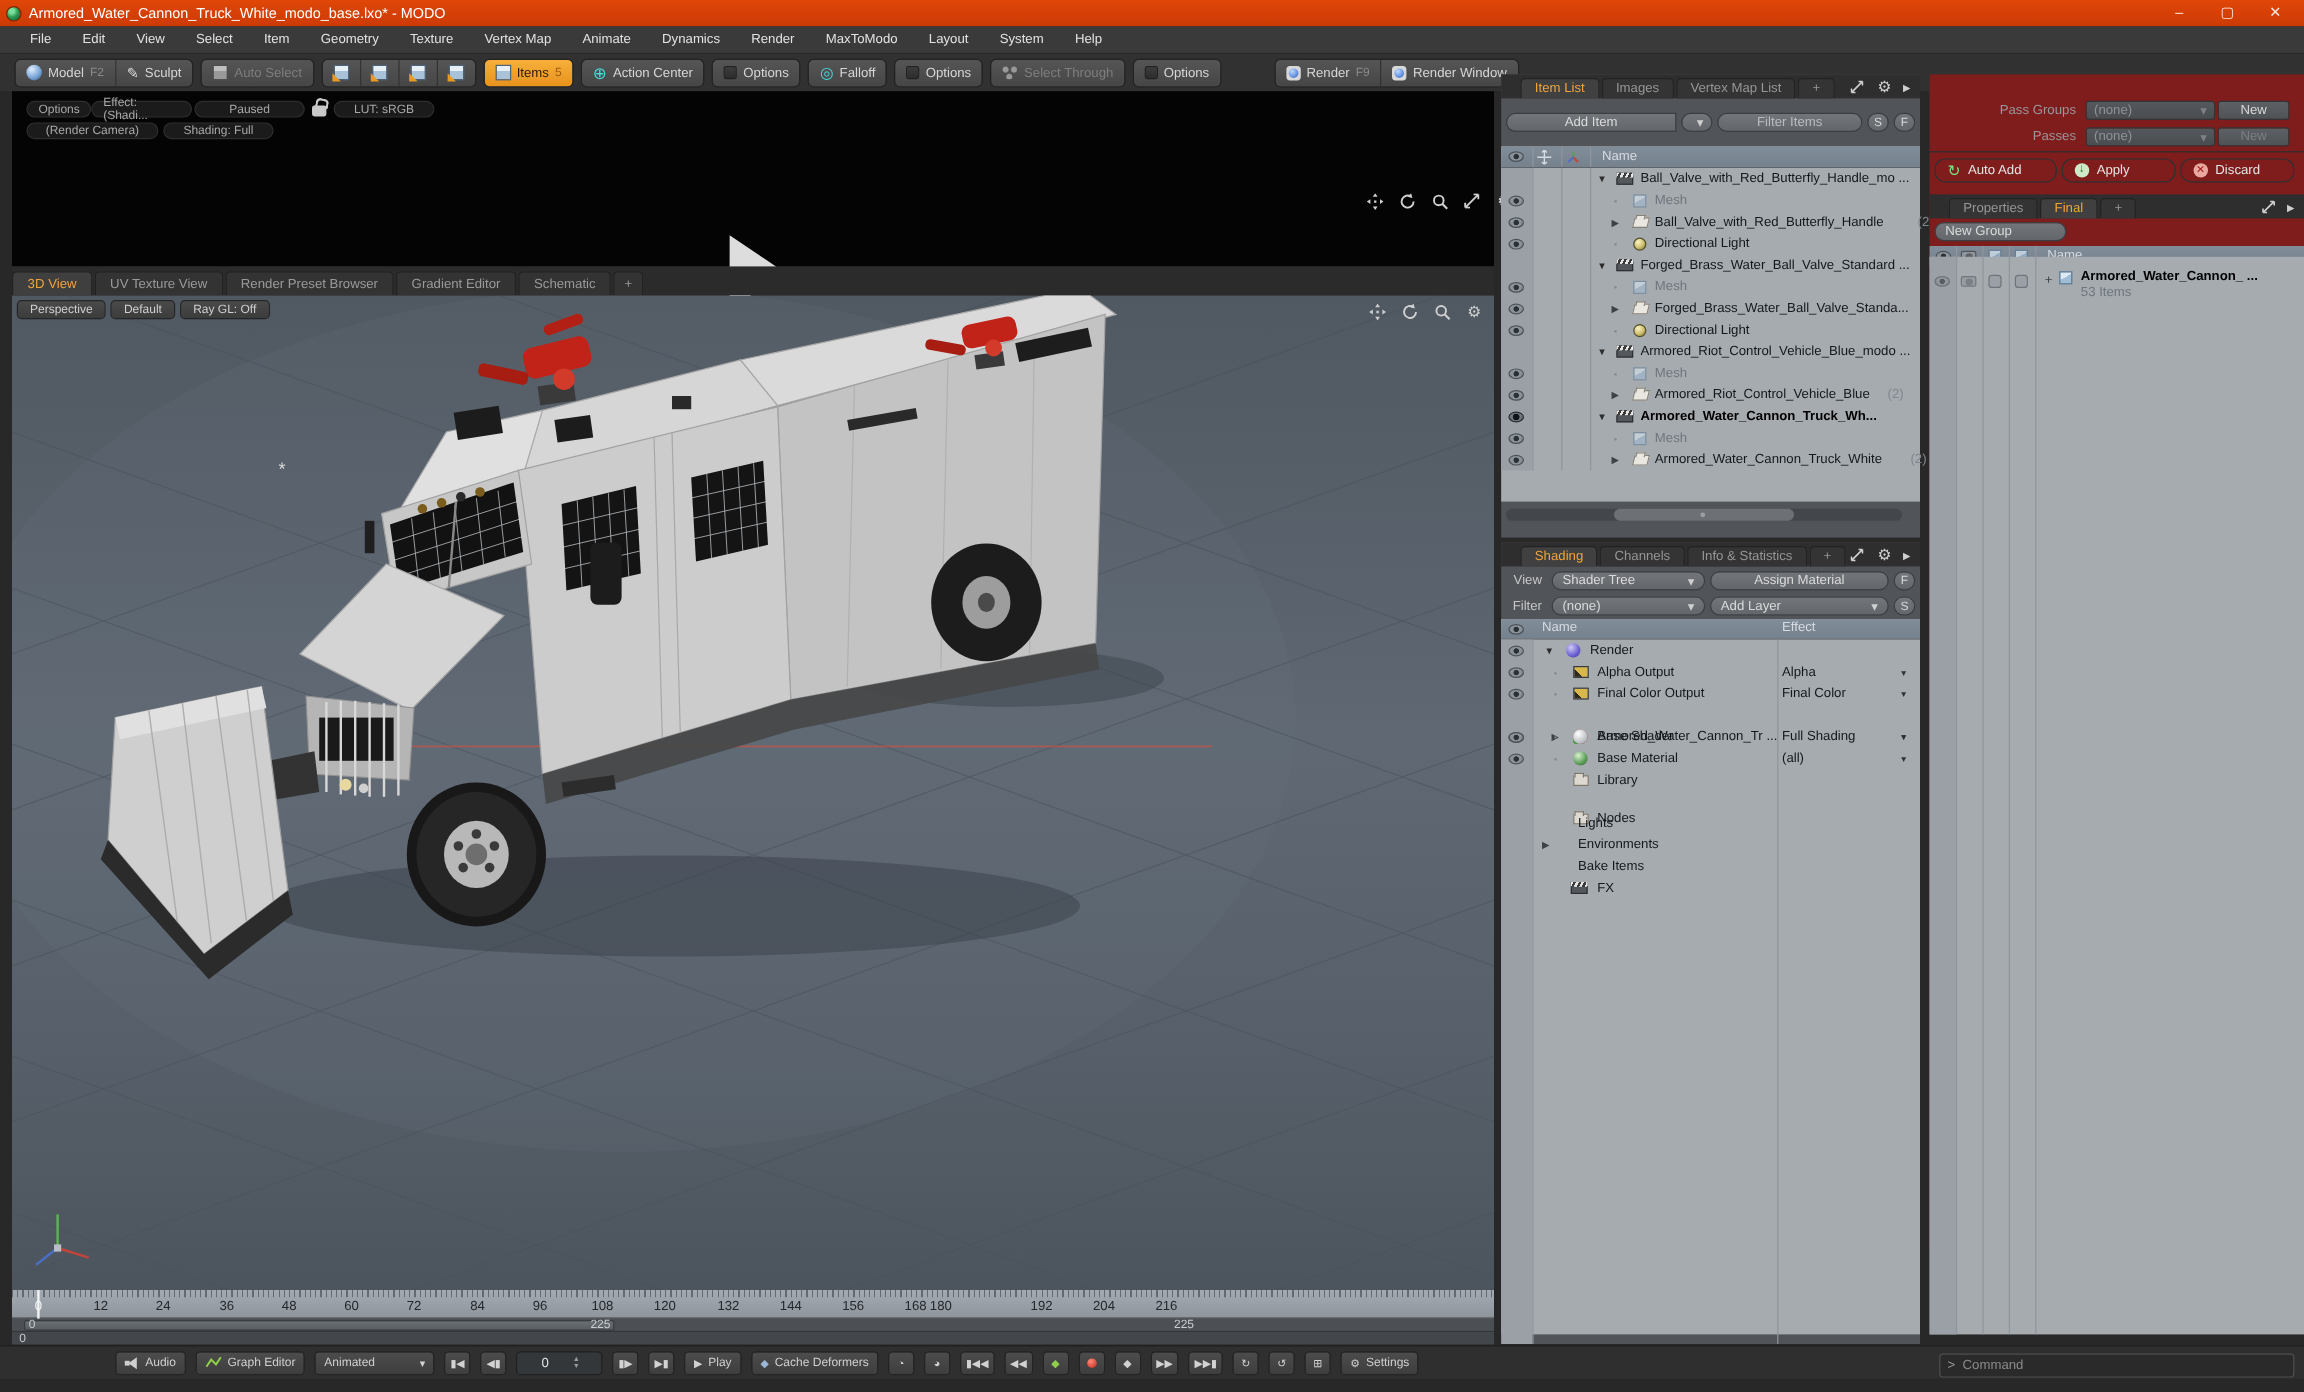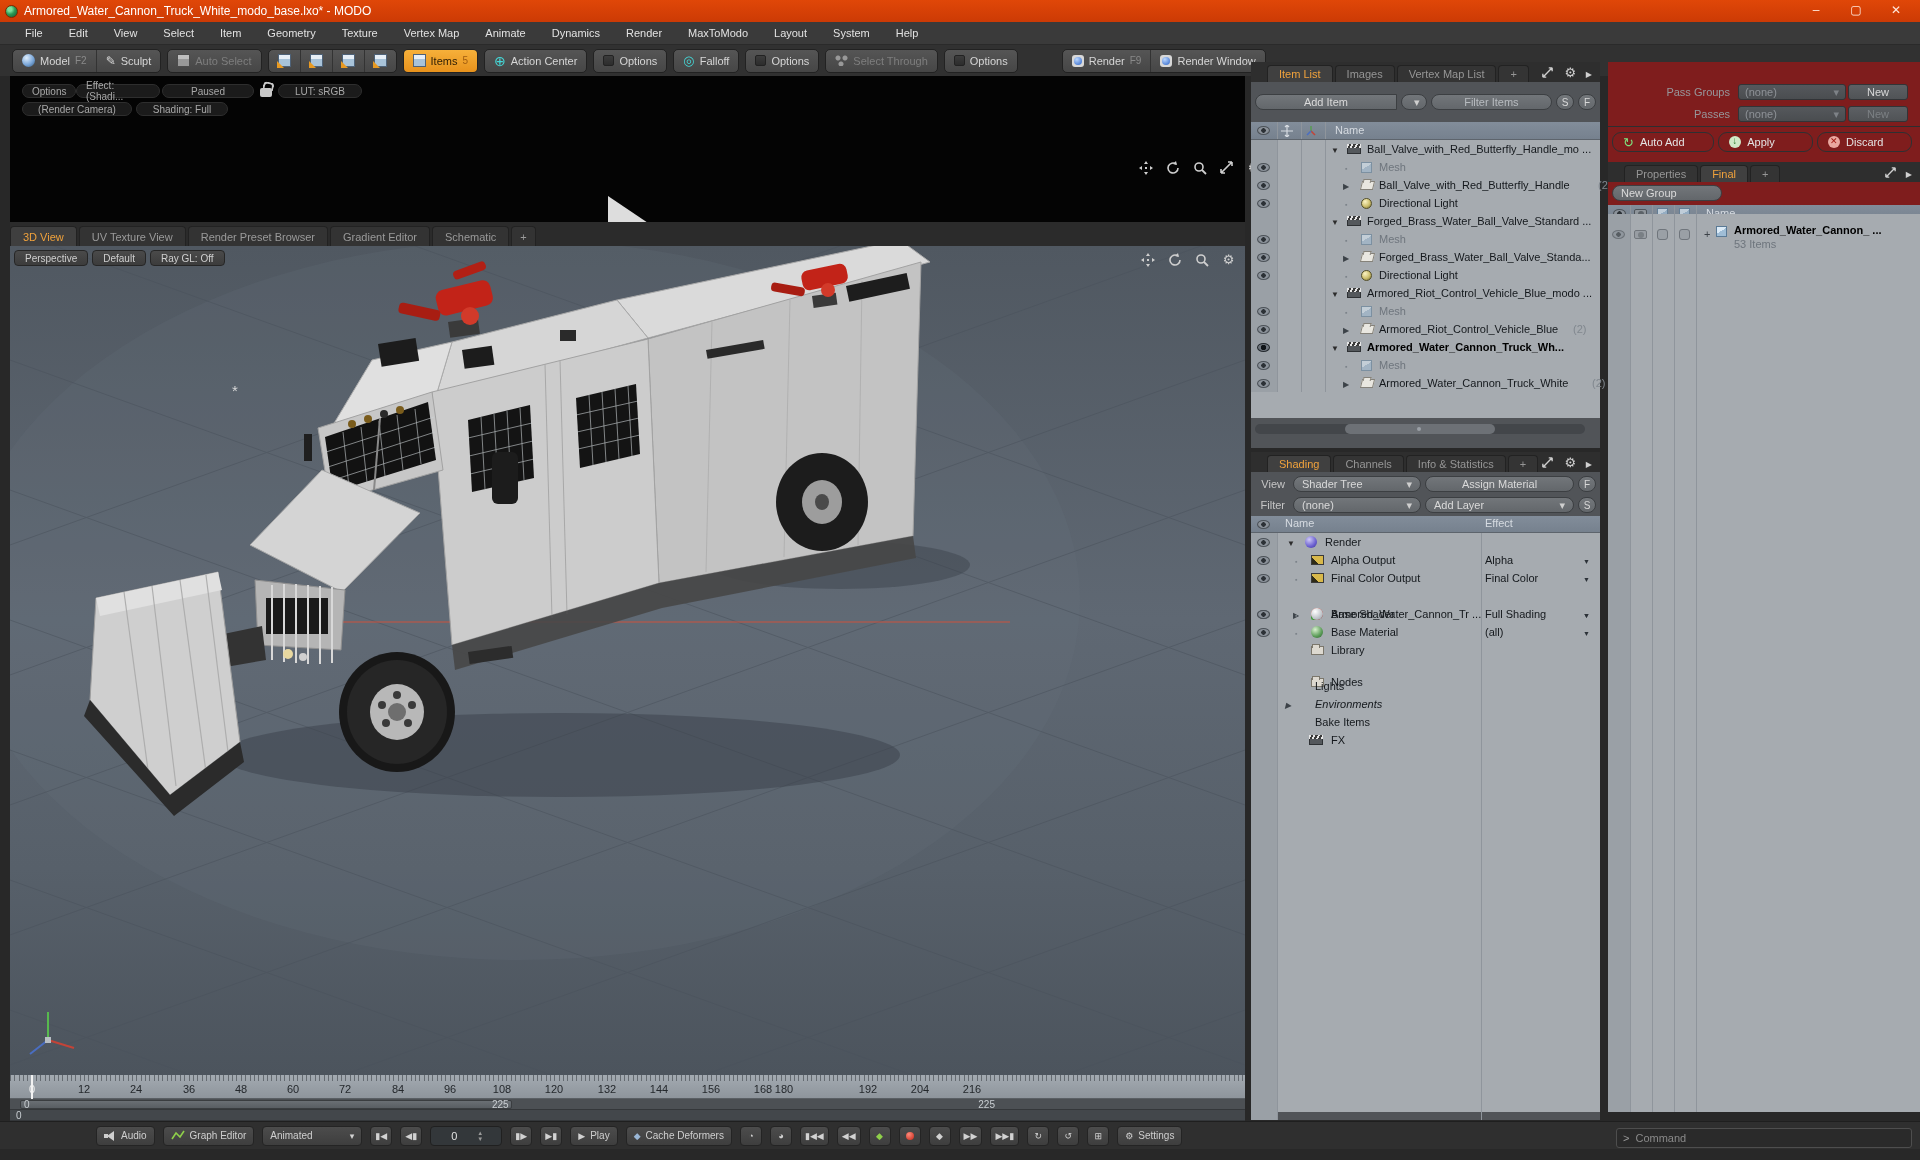--- a/index.html
+++ b/index.html
@@ -905,21 +905,21 @@
       <span class="tico tico-folder" style="position:absolute;left:60px;"></span>
       <span class="lbl" style="position:absolute;left:80px;">Library</span>
     </div>
     <div class="trow" style="top:140px;">
       <span class="tico tico-folder" style="position:absolute;left:60px;"></span>
       <span class="lbl" style="position:absolute;left:80px;">Nodes</span>
     </div>
     <div class="trow" style="top:144px;">
       <span class="lbl" style="position:absolute;left:64px;">Lights</span>
     </div>
-    <div class="trow" style="top:162px;font-style:italic;">
+    <div class="trow" style="top:162px;">
       <span class="caret-right" style="position:absolute;left:34px;"></span>
       <span class="lbl" style="position:absolute;left:64px;">Environments</span>
     </div>
     <div class="trow" style="top:180px;">
       <span class="lbl" style="position:absolute;left:64px;">Bake Items</span>
     </div>
     <div class="trow" style="top:198px;">
       <span class="tico tico-scene" style="position:absolute;left:58px;"></span>
       <span class="lbl" style="position:absolute;left:80px;">FX</span>
     </div>

